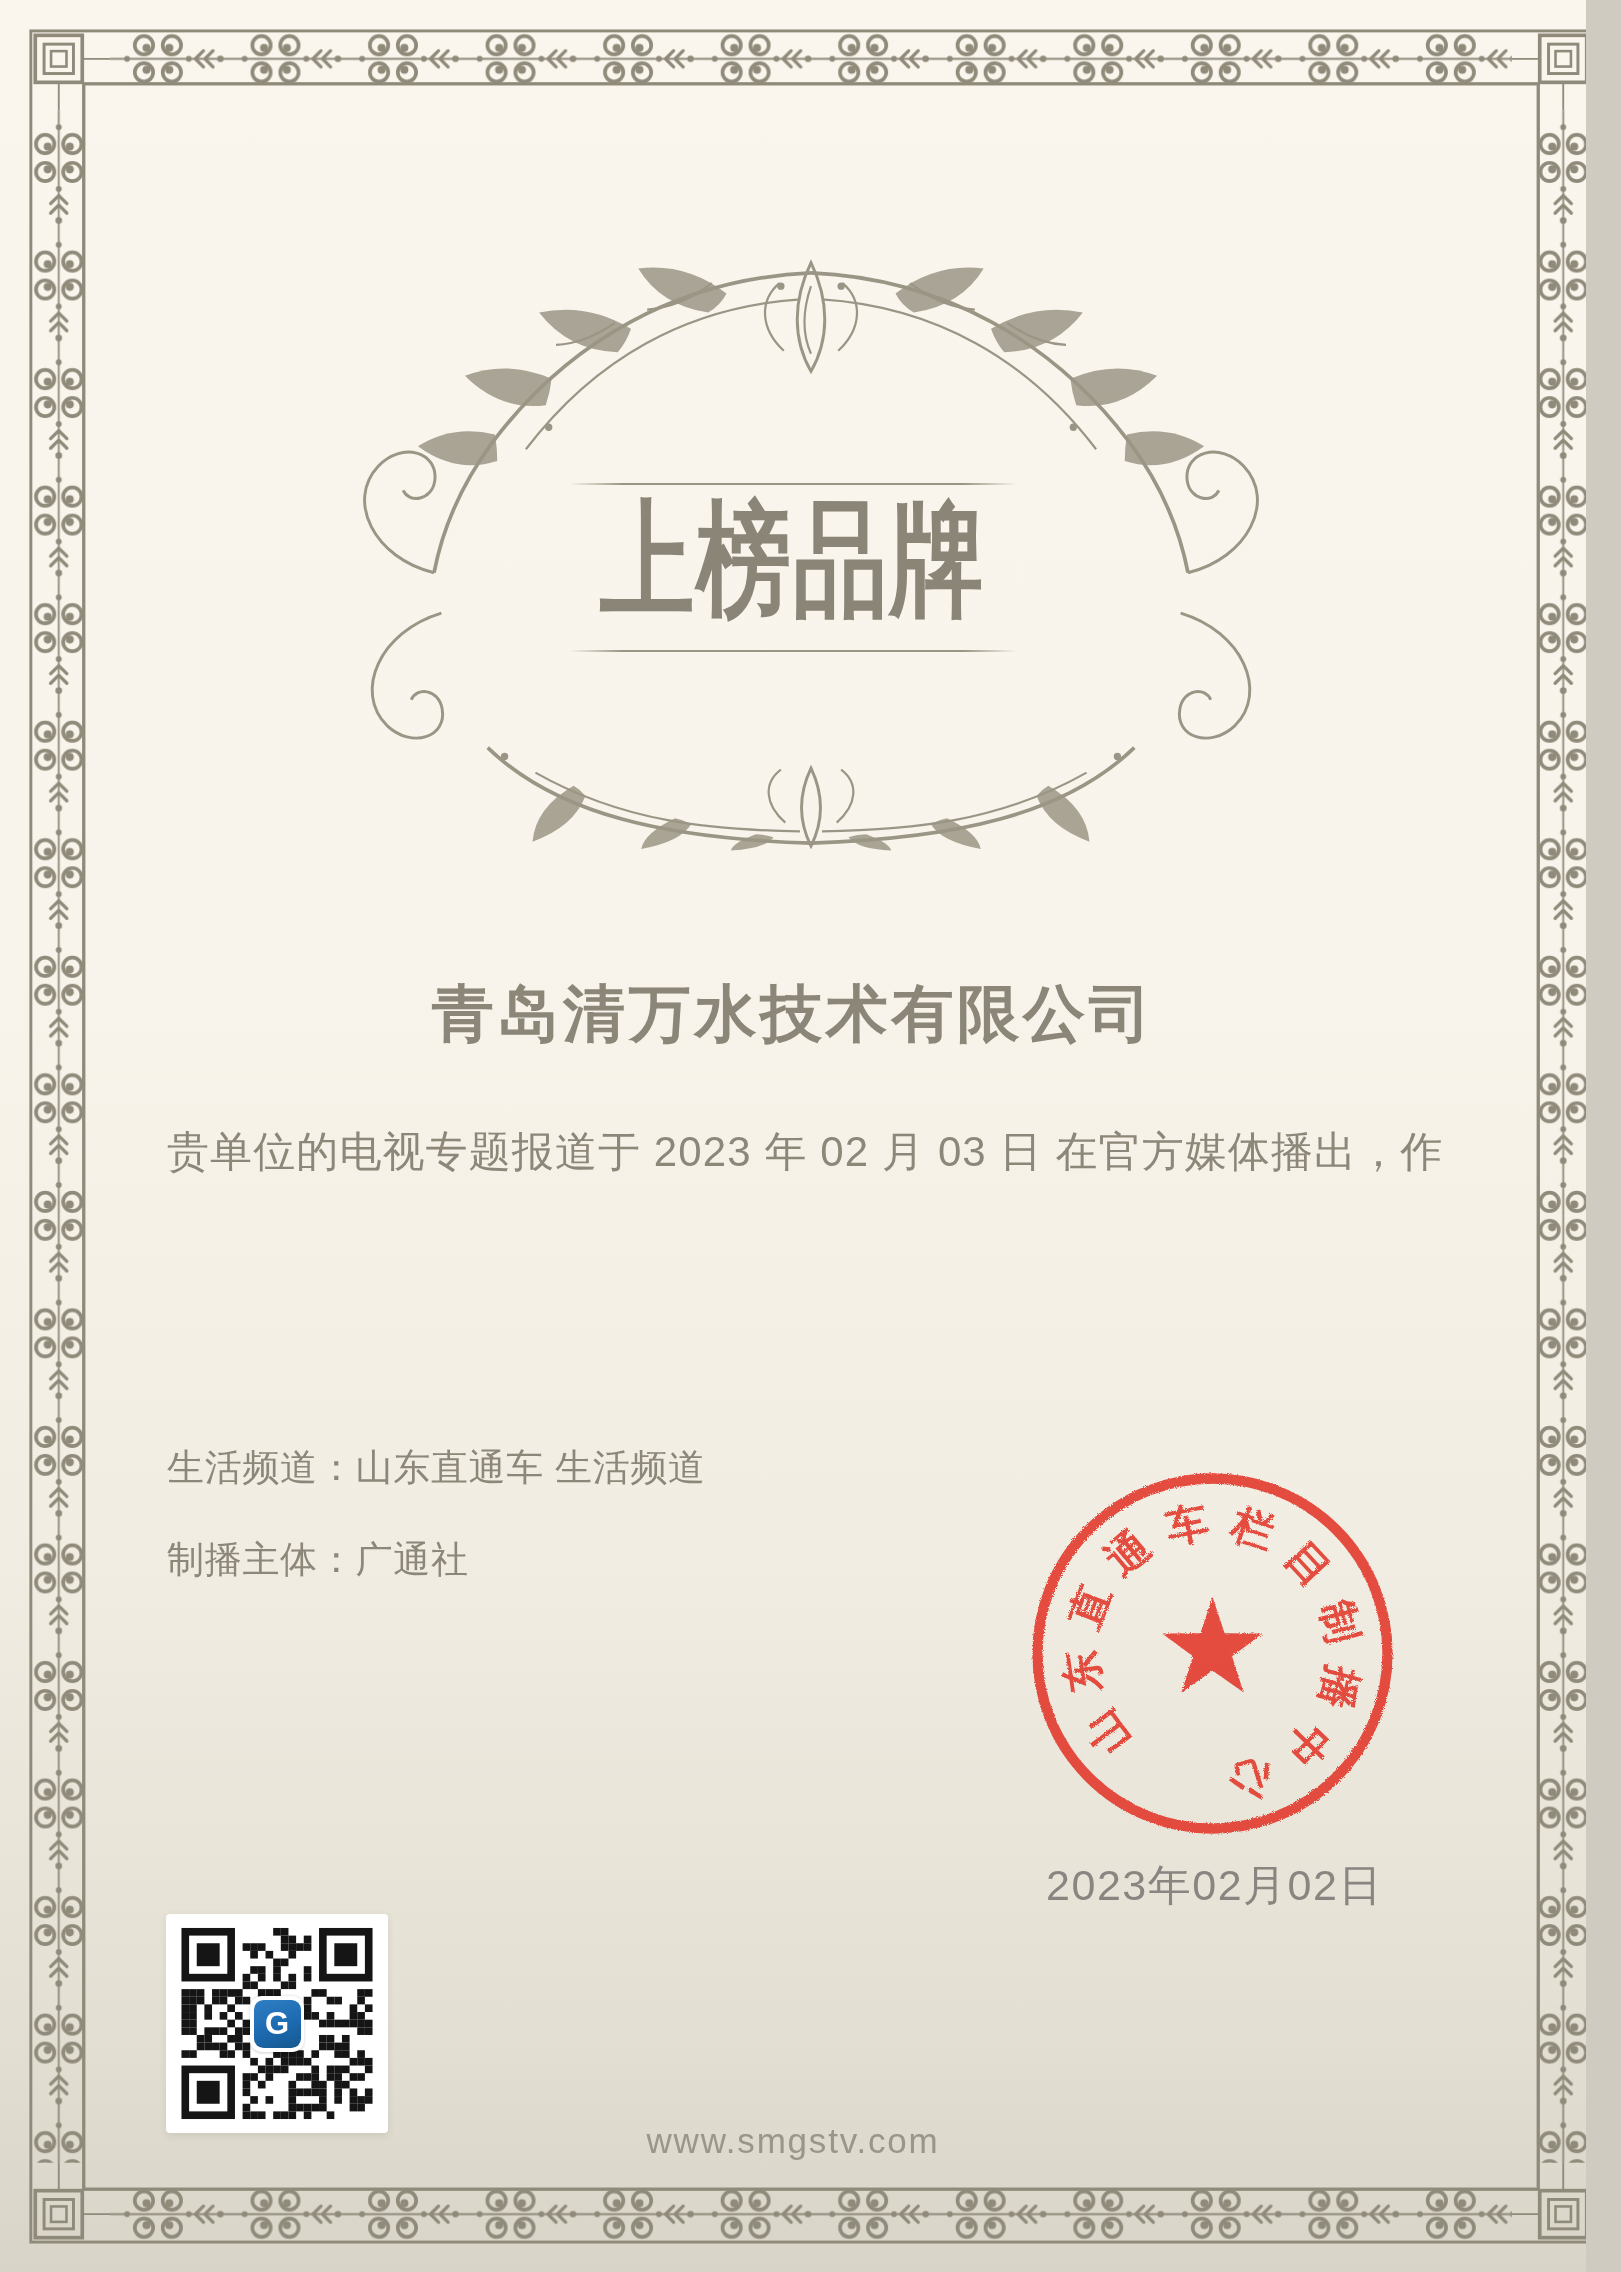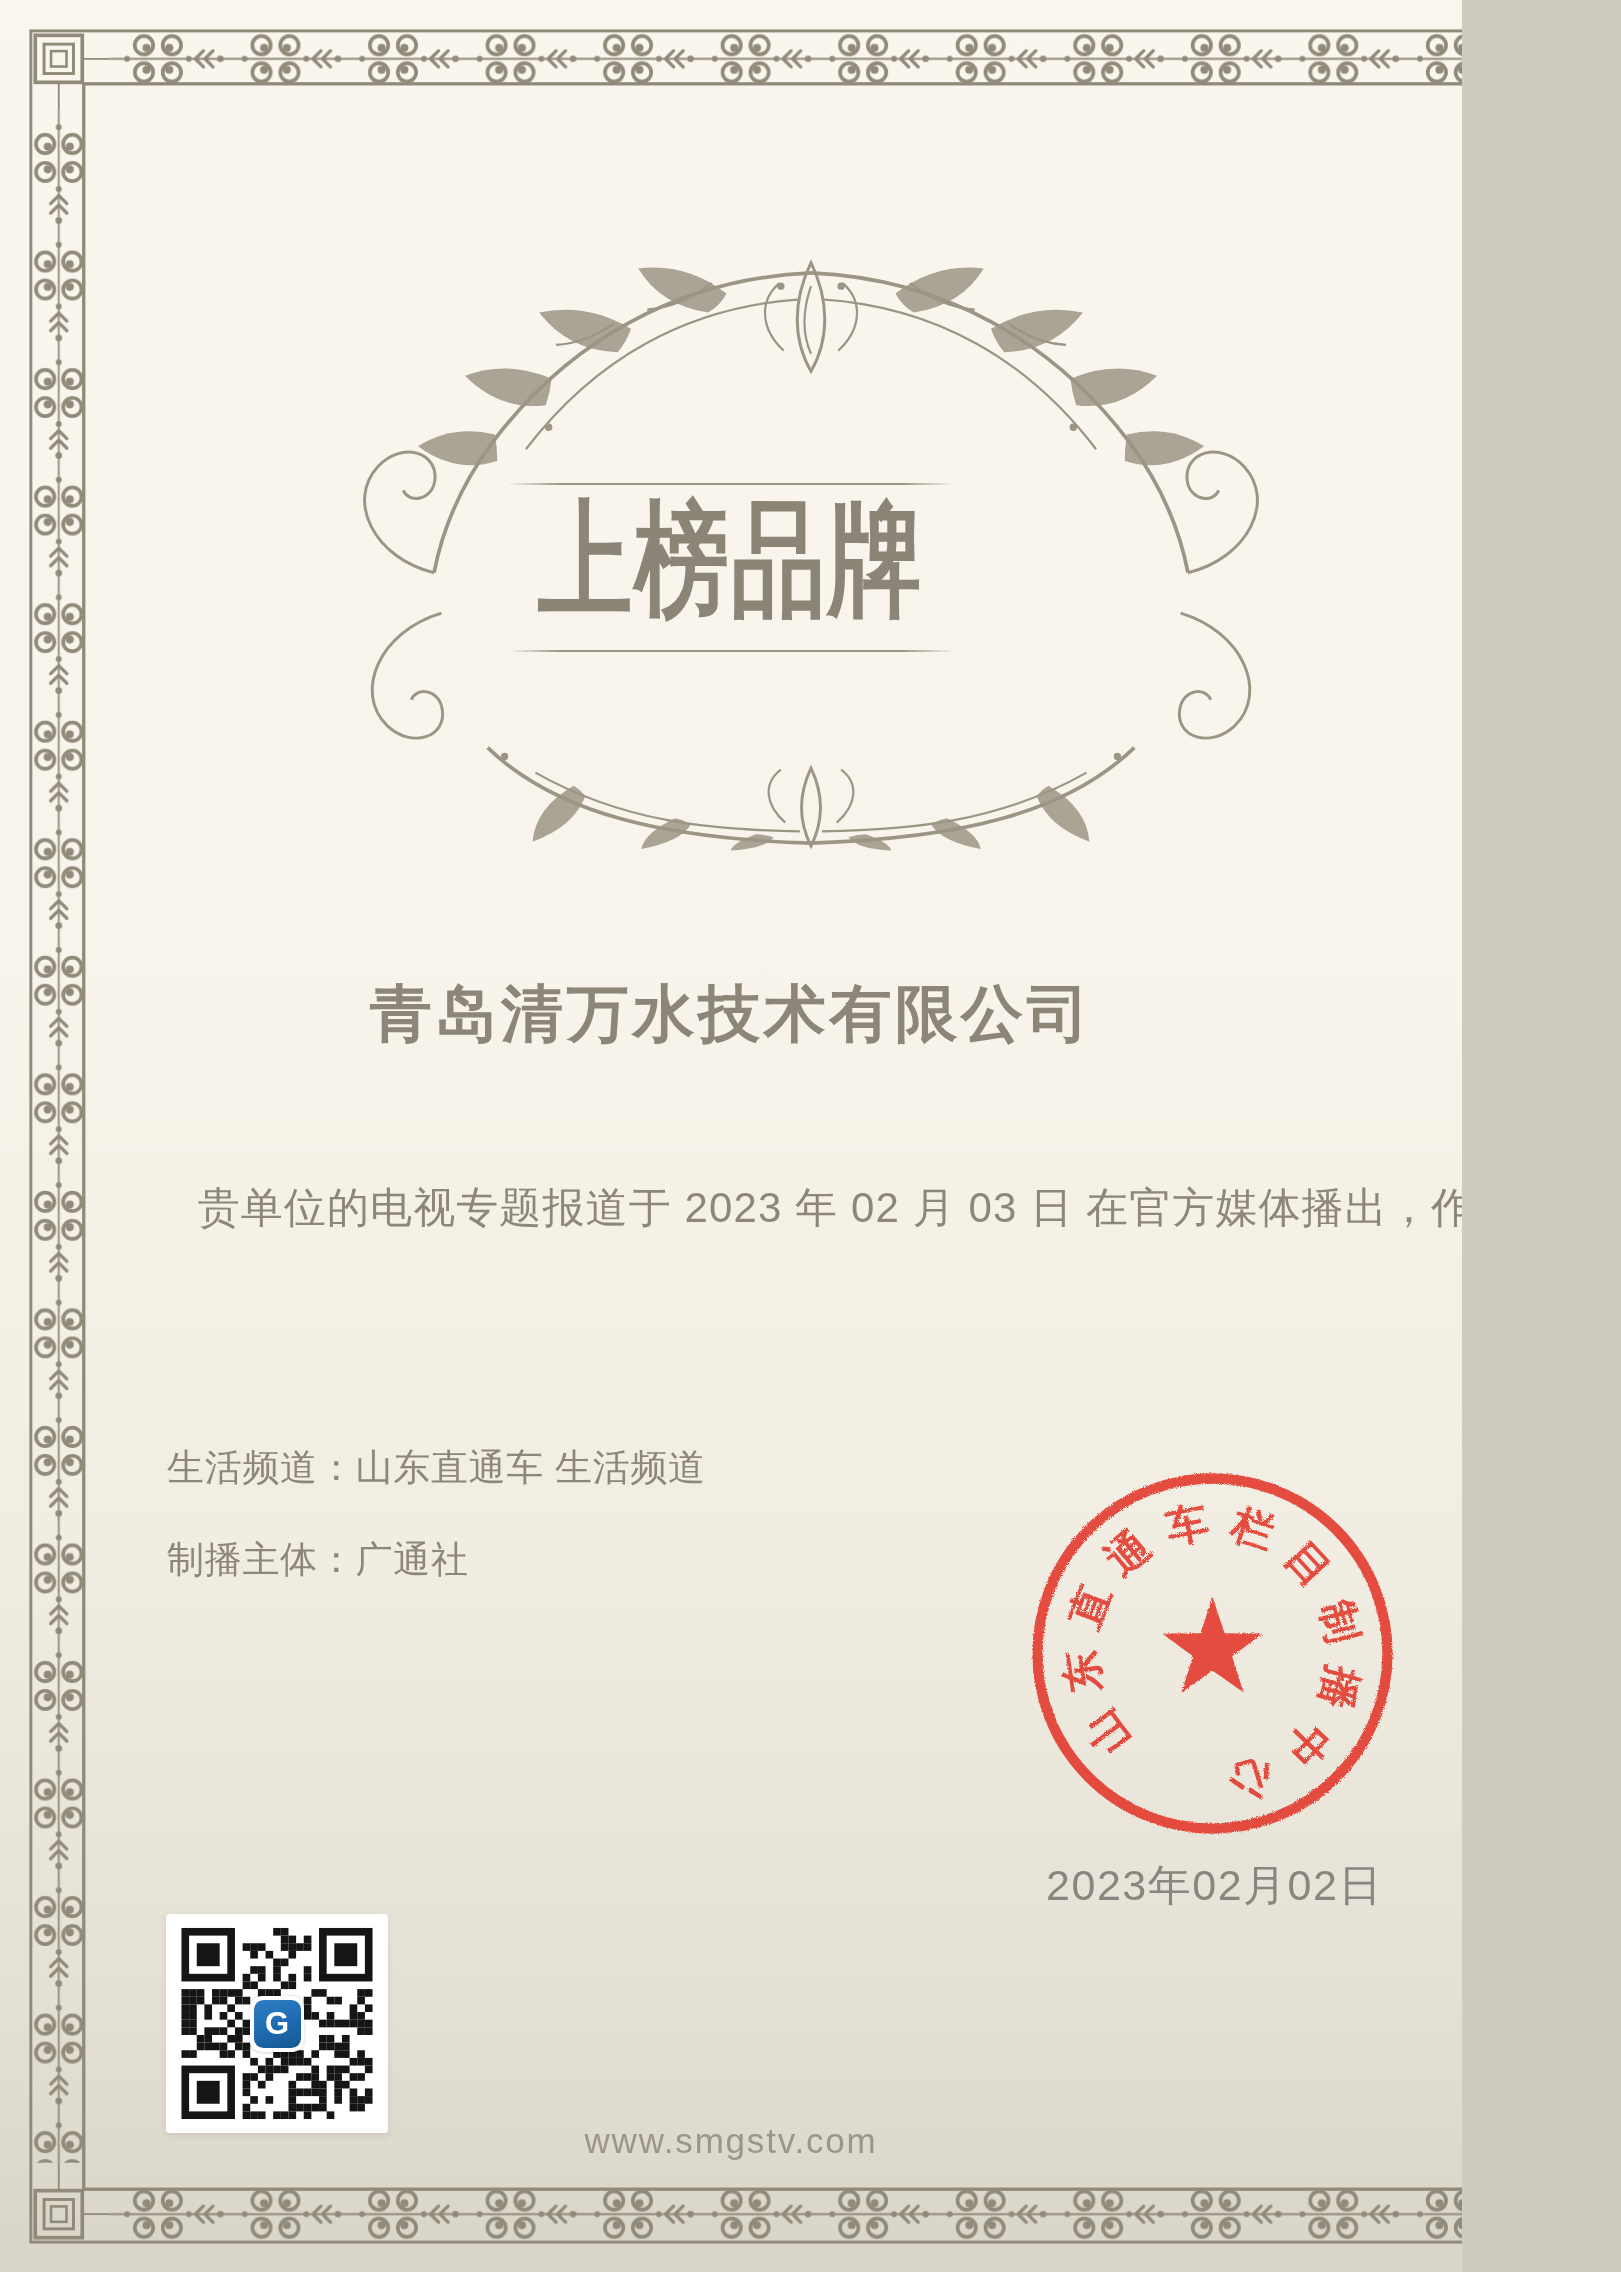--- a/index.html
+++ b/index.html
@@ -1,37 +1,37 @@
 <!DOCTYPE html>
 <html style="font-size:11.8px"><head>
 <meta charset="utf-8">
 <style>
   * { margin:0; padding:0; box-sizing:border-box; }
   html,body { background:#cfcbc0; }
   .page {
-    position:relative; width:1462px; height:2273px; overflow:hidden;
+    position:relative; width:1586px; height:2273px; overflow:hidden;
     background:linear-gradient(180deg,#faf6ee 0%,#f8f4eb 42%,#f1ede2 68%,#e4e0d4 88%,#d8d4c8 100%);
     font-family:"Liberation Sans", sans-serif;
   }
   .abs { position:absolute; }
   .center-x { left:0; width:100%; text-align:center; }
 
   .title-banner {
     top:491px; font-size:126px; font-weight:700; color:#8b8577;
     letter-spacing:2.9px; transform:scaleX(0.75); transform-origin:center; line-height:1.1;
   }
   .rule { left:50%; margin-left:-224px; width:448px; height:2.2px;
     background:linear-gradient(90deg, rgba(155,149,133,0) 0%, #9b9585 12%, #9b9585 88%, rgba(155,149,133,0) 100%); }
   .rule-top { top:483px; }
   .rule-bottom { top:650px; }
 
   .company-name { top:972px; font-size:62px; font-weight:600; color:#8b8678; letter-spacing:3.7px;text-align:center; }
 
   .body-line { left:167px; width:1307px; font-size:42px; font-weight:500; color:#8d8779; letter-spacing:1.1px; white-space:nowrap; }
-  .body-line1 { top:1180px;text-align:right; }
+  .body-line1 { top:1124px; }
   .body-line2 { top:1233px; }
 
   .field-row { left:167px; font-size:37px; font-weight:500; color:#8d8779; letter-spacing:0.7px; white-space:nowrap; }
   .field-row1 { top:1443px; }
   .field-row2 { top:1535px;text-align:right; }
 
   .stamp-svg { left:1025px; top:1466px; }
   .ring-text text { fill:#e23a2e; font-size:57px; font-weight:700; font-family:"Liberation Sans", sans-serif; }
 
   .stamp-date { left:1027px; top:1857px; width:375px; text-align:center;

